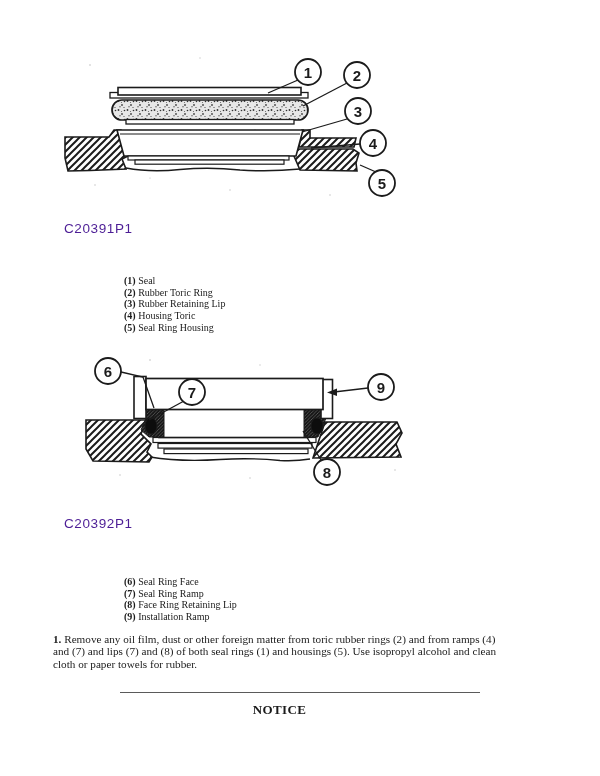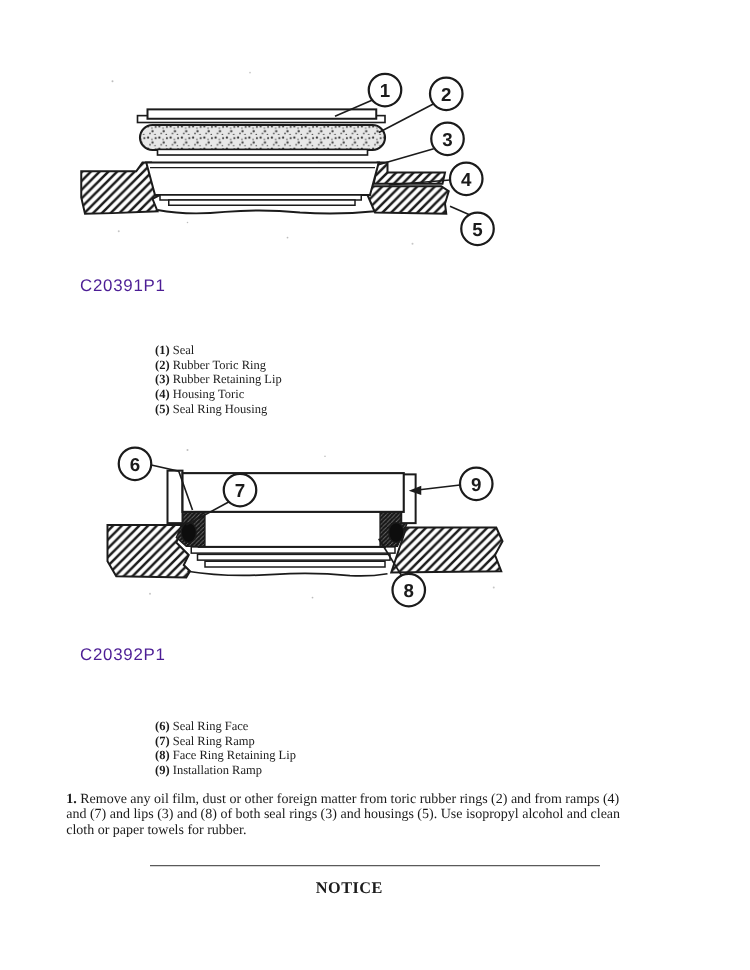--- a/index.html
+++ b/index.html
@@ -218,20 +218,20 @@
 
   <div class="abs parts-list" style="left:88px; top:576px;">
     <div><span class="pnum">(6)</span>&nbsp;<span class="pname">Seal Ring Face</span></div>
     <div><span class="pnum">(7)</span>&nbsp;<span class="pname">Seal Ring Ramp</span></div>
     <div><span class="pnum">(8)</span>&nbsp;<span class="pname">Face Ring Retaining Lip</span></div>
     <div><span class="pnum">(9)</span>&nbsp;<span class="pname">Installation Ramp</span></div>
   </div>
 
   <div class="abs step-para" style="left:53px; top:633px;">
     <div><span class="stepnum">1.</span>&nbsp;<span>Remove any oil film, dust or other foreign matter from toric rubber rings (2) and from ramps (4)</span></div>
-    <div>and (7) and lips (3) and (8) of both seal rings (3) and housings (5). Use isopropyl alcohol and clean</div>
+    <div>and (7) and lips (7) and (8) of both seal rings (1) and housings (5). Use isopropyl alcohol and clean</div>
     <div>cloth or paper towels for rubber.</div>
   </div>
 
   <div class="notice-rule"></div>
   <div class="notice-title">NOTICE</div>
 
 </div>
 
 </body></html>

